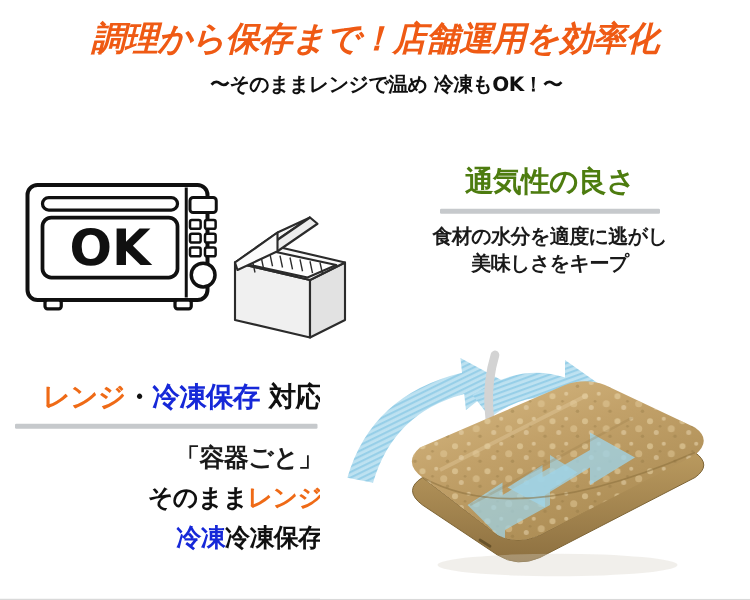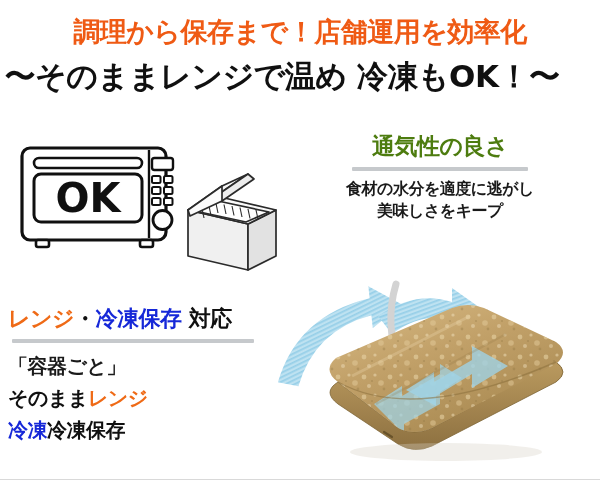--- a/index.html
+++ b/index.html
@@ -24,33 +24,35 @@
     left: 0;
     top: 16px;
     width: 600px;
     text-align: center;
     font-size: 27px;
     font-weight: bold;
     letter-spacing: -0.5px;
     color: #ef5a14;
     white-space: nowrap;
     line-height: 1.18;
+    font-style: italic;
   }
   .subheadline {
     position: absolute;
     left: 0;
     top: 58px;
     width: 564px;
     text-align: center;
-    font-size: 31px;
+    font-size: 16px;
     font-weight: bold;
     letter-spacing: -0.5px;
     color: #101010;
     white-space: nowrap;
     line-height: 1.2;
+    padding-left: 27px;
   }
 
   
   .microwave-wrap {
     position: absolute;
     left: 18px;
     top: 144px;
     width: 160px;
     height: 110px;
   }
@@ -94,21 +96,21 @@
     line-height: 1.42;
     white-space: nowrap;
   }
 
   
   .left-block {
     position: absolute;
     left: 8px;
     top: 305px;
     width: 250px;
-    text-align: left;
+    text-align: right;
   }
   .heading-mixed {
     font-size: 22px;
     font-weight: bold;
     letter-spacing: -0.5px;
     line-height: 1.25;
     white-space: nowrap;
     color: #101010;
   }
   .t-orange { color: #ef6a16; }

